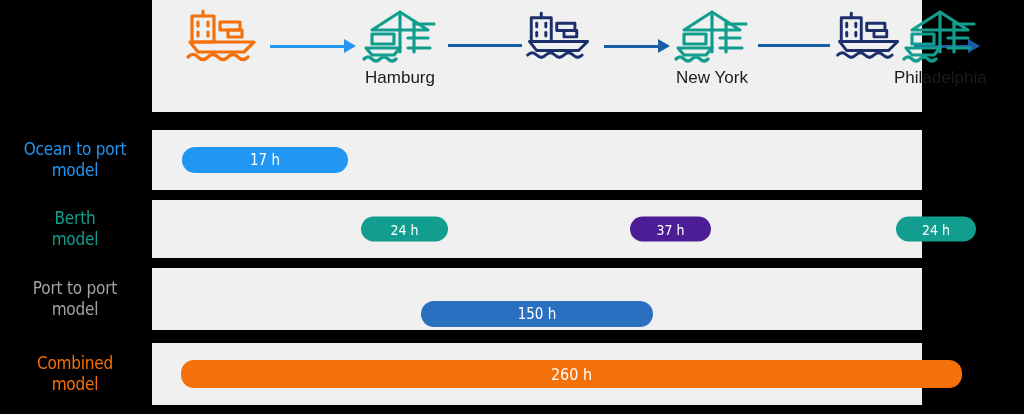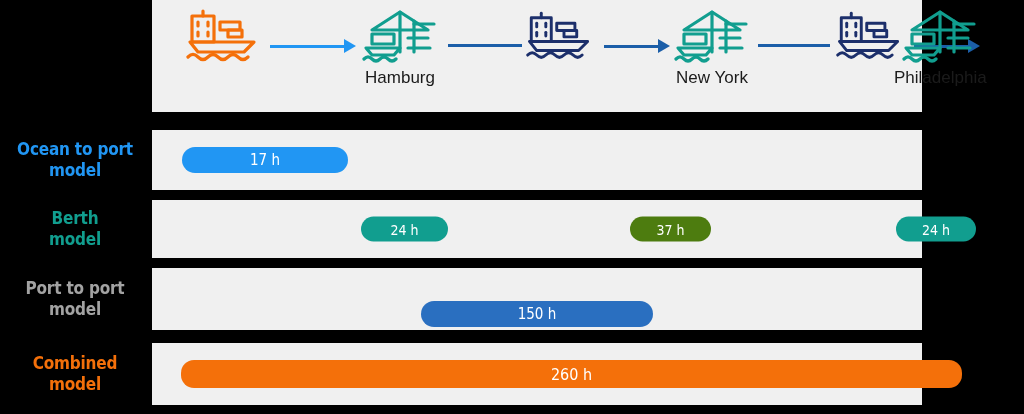--- a/index.html
+++ b/index.html
@@ -13,21 +13,21 @@
 
   
   .label-col {
     position: absolute; left: 0; top: 0; width: 150px; height: 414px;
     background: #000;
   }
   .row-label {
     position: absolute; left: 0; width: 150px;
     display: flex; align-items: center; justify-content: center;
     text-align: center;
-    font-weight: bold;
+    font-weight: normal;
     font-size: 17px;
     line-height: 1.25;
     letter-spacing: -0.2px;
     font-family: "DejaVu Sans", sans-serif;
     font-stretch: condensed;
     padding: 0 6px;
   }
 
   
   .panel {
@@ -271,21 +271,21 @@
 
   <div class="panel" style="top:130px; height:60px;">
     <div class="track">
       <div class="bar" style="left:30px; width:166px; background:#2196f3;">17 h</div>
     </div>
   </div>
 
   <div class="panel" style="top:200px; height:58px;">
     <div class="track">
       <div class="bar small" style="left:209px; width:87px; background:#119e8f;">24 h</div>
-      <div class="bar small" style="left:478px; width:81px; background:#4d7c0f;">37 h</div>
+      <div class="bar small" style="left:478px; width:81px; background:#4c1d95;">37 h</div>
       <div class="bar small" style="left:744px; width:80px; background:#119e8f;">24 h</div>
     </div>
   </div>
 
   <div class="panel" style="top:268px; height:62px;">
     <div class="track">
       <div class="bar" style="left:269px; width:232px; background:#2a6fc0;margin-top:15px;">150 h</div>
     </div>
   </div>
 

